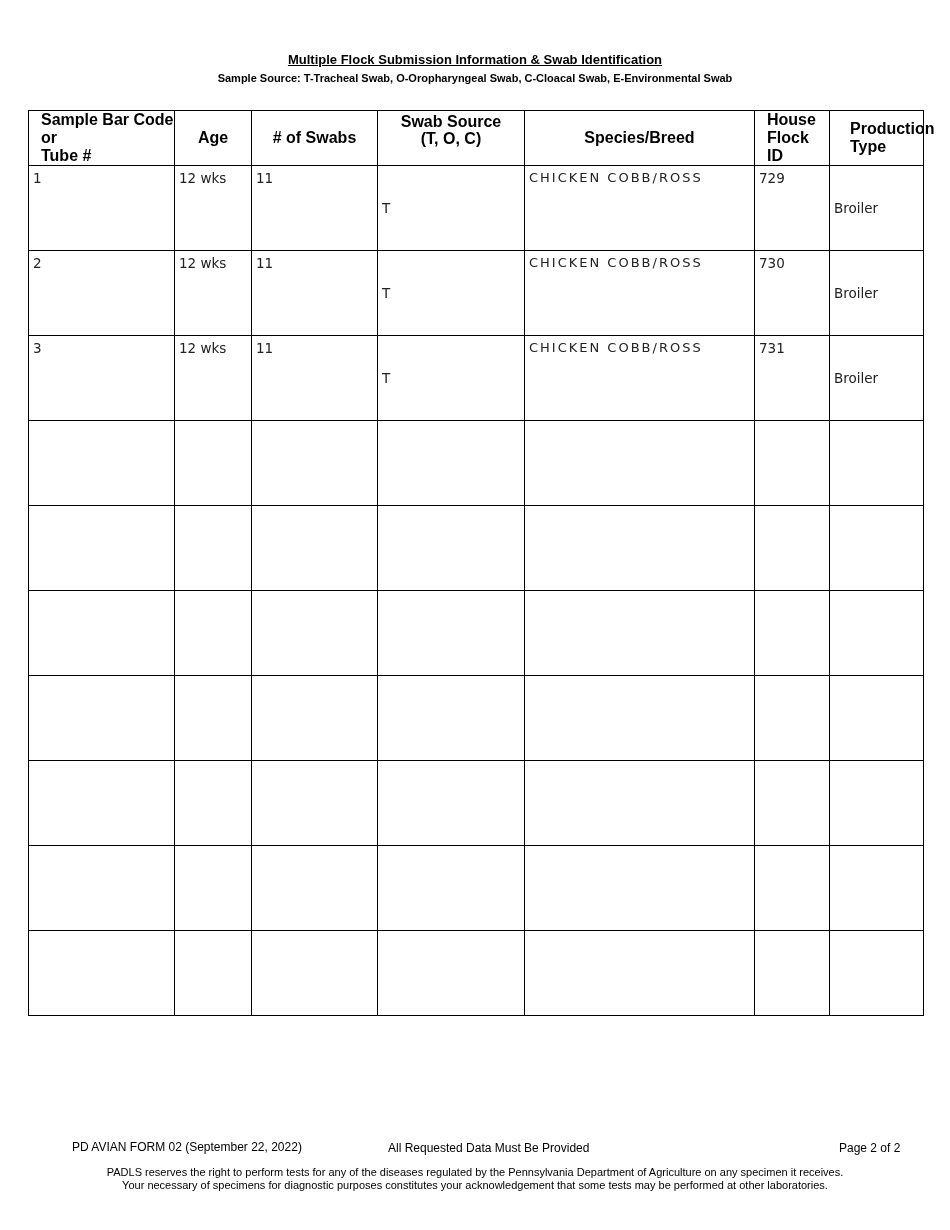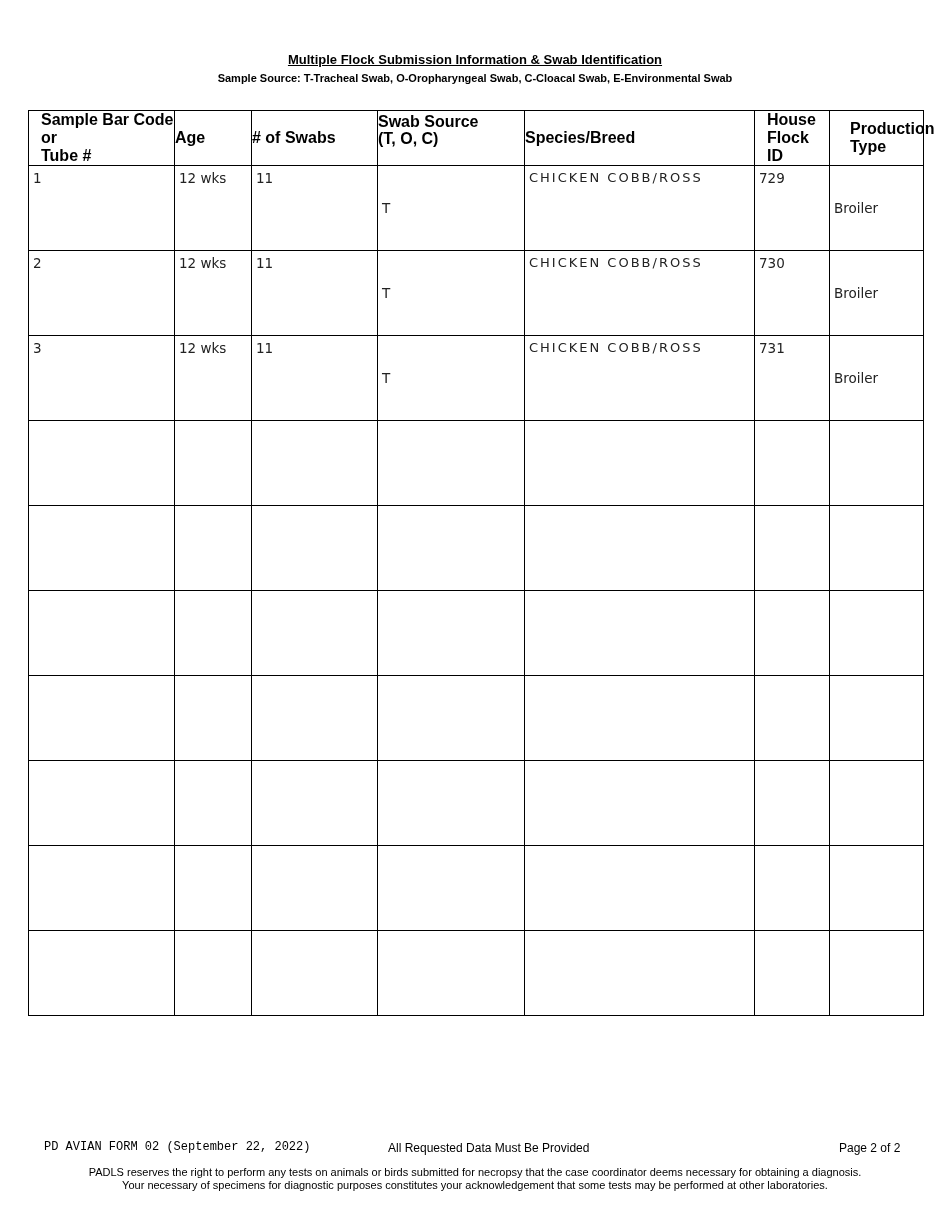--- a/index.html
+++ b/index.html
@@ -6,27 +6,27 @@
   body { width:950px; height:1230px; position:relative; font-family:"Liberation Sans", sans-serif; color:#000; overflow:hidden; }
   .title { position:absolute; left:0; width:950px; text-align:center; font-weight:bold; }
   .t1 { top:52px; font-size:13px; }
   .t1 span { text-decoration:underline; }
   .t2 { top:72px; font-size:11px; }
   table { position:absolute; left:28px; top:110px; border-collapse:collapse; table-layout:fixed; width:895px; }
   td, th { border:1px solid #000; padding:0; vertical-align:top; }
   th { height:42px; font-size:16px; font-weight:bold; vertical-align:middle; }
   td { height:84px; font-family:"DejaVu Sans", sans-serif; font-size:13.5px; color:#222; }
   th.l { text-align:left; padding-left:12px; }
-  th.c { text-align:left; }
+  th.c { text-align:center; }
   .cell { position:relative; height:84px; }
   .top { position:absolute; left:4px; top:4px; }
   .mid { position:absolute; left:4px; top:34px; }
   .sp { letter-spacing:2px; font-size:13px; }
   .footer { position:absolute; font-size:12px; }
-  .f1 { left:44px; top:1140px;font-family:Liberation Mono, monospace; }
+  .f1 { left:72px; top:1140px; }
   .f2 { left:388px; top:1141px; }
   .f3 { left:839px; top:1141px; }
   .disc { position:absolute; left:0; width:950px; top:1166px; text-align:center; font-size:11px; line-height:13px; }
 </style>
 </head>
 <body>
 
 <div class="title t1"><span>Multiple Flock Submission Information &amp; Swab Identification</span></div>
 <div class="title t2">Sample Source: T-Tracheal Swab, O-Oropharyngeal Swab, C-Cloacal Swab, E-Environmental Swab</div>
 
@@ -422,15 +422,15 @@
           </div>
         </td>
       </tr>
     </tbody>
 </table>
 
 <div class="footer f1">PD AVIAN FORM 02 (September 22, 2022)</div>
 <div class="footer f2">All Requested Data Must Be Provided</div>
 <div class="footer f3">Page 2 of 2</div>
 <div class="disc">
-  <div>PADLS reserves the right to perform any tests on animals or birds submitted for necropsy that the case coordinator deems necessary for obtaining a diagnosis.</div>
+  <div>PADLS reserves the right to perform tests for any of the diseases regulated by the Pennsylvania Department of Agriculture on any specimen it receives.</div>
   <div>Your necessary of specimens for diagnostic purposes constitutes your acknowledgement that some tests may be performed at other laboratories.</div>
 </div>
 
 </body></html>

